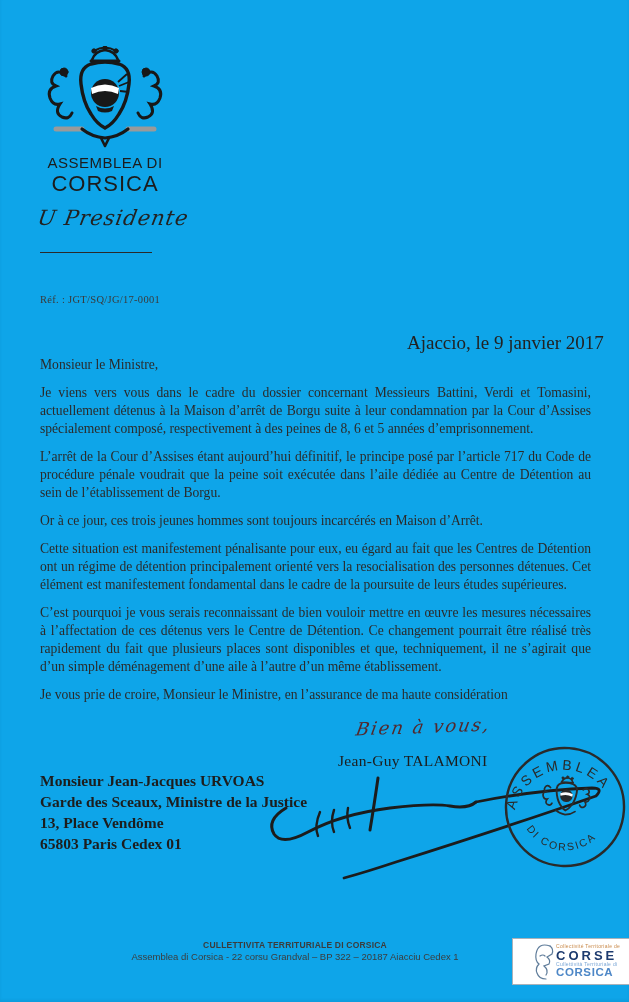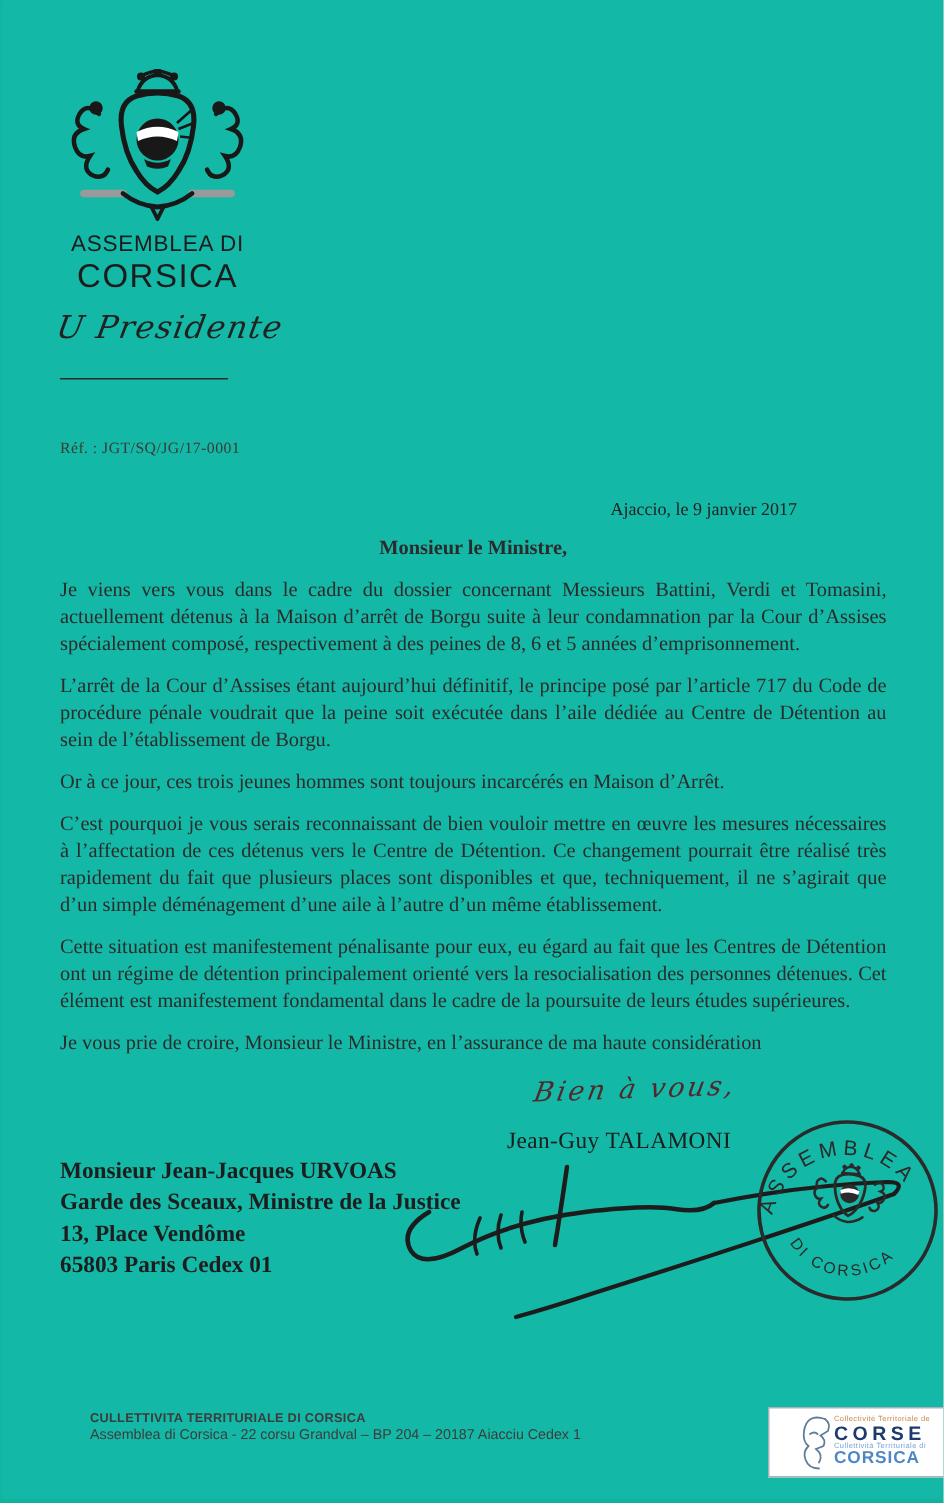--- a/index.html
+++ b/index.html
@@ -1,21 +1,21 @@
 <!DOCTYPE html>
 <html lang="fr"><head>
 <meta charset="utf-8">
 <title>Lettre — Assemblea di Corsica</title>
 <style>
   html,body{margin:0;padding:0;background:#e8e8e8;}
   .page{
     position:relative;
     width:629px;height:1002px;
     margin:0 auto;
-    background:#14b8a6;
+    background:#0ea5e9;
     overflow:hidden;
     font-family:"Liberation Serif", serif;
     color:#2b2b2b;
     box-shadow:inset 0 -2px 3px rgba(0,0,0,.06);
   }
   
   .letterhead{position:absolute;left:30px;top:46px;width:150px;text-align:center;}
   .crest{display:block;margin:0 auto;}
   .org1{
     font-family:"Liberation Sans",sans-serif;
@@ -40,29 +40,29 @@
     position:absolute;left:40px;top:252px;width:112px;height:0;
     border-top:1.6px solid #2a2a2a;
   }
   
   .ref{
     position:absolute;left:40px;top:294px;
     font-size:10.5px;color:#3a3a3a;letter-spacing:.3px;
   }
   .dateline{
     position:absolute;left:407px;top:332px;
-    font-size:12px;color:#222;
+    font-size:19px;color:#222;
   }
   
   .body-block{
     position:absolute;left:40px;top:356px;width:551px;
     font-size:13.6px;line-height:18px;text-align:justify;
   }
   .body-block p{margin:0 0 10px 0;}
-  .body-block p.salutation{text-align:center;font-weight:bold;}
+  .body-block p.salutation{text-align:left;}
   .body-block p.no-justify{text-align:left;}
   
   .handnote{
     position:absolute;left:356px;top:716px;
     font-family:"DejaVu Serif",serif;
     font-style:italic;font-size:18px;letter-spacing:2px;
     color:#53282c;
     transform:rotate(-2deg) skewX(-12deg);
     white-space:nowrap;
   }
@@ -76,21 +76,21 @@
     position:absolute;left:502px;top:744px;width:126px;height:126px;
     transform:rotate(4deg);
   }
   
   .recipient{
     position:absolute;left:40px;top:770px;
     font-weight:bold;font-size:15.5px;line-height:21px;color:#1d1d1d;
   }
   
   .footer-center{
-    position:absolute;left:60px;top:940px;width:470px;
+    position:absolute;left:60px;top:940px;width:470px;text-align:center;
     font-family:"Liberation Sans",sans-serif;color:#3c3c3c;
   }
   .footer-line1{font-size:8.5px;font-weight:bold;letter-spacing:.2px;}
   .footer-line2{font-size:9.5px;margin-top:1px;}
   .corse-logo{
     position:absolute;left:512px;top:938px;width:127px;height:47px;
     background:#fff;border:1px solid #a9b2ba;
     display:flex;align-items:center;box-sizing:border-box;padding:2px 19px;
   }
   .corse-logo .face{flex:0 0 24px;height:40px;}
@@ -144,22 +144,22 @@
   <div class="role-rule"></div>
 
   <div class="ref">Réf. : JGT/SQ/JG/17-0001</div>
   <div class="dateline">Ajaccio, le 9 janvier 2017</div>
 
   <div class="body-block">
     <p class="salutation">Monsieur le Ministre,</p>
     <p>Je viens vers vous dans le cadre du dossier concernant Messieurs Battini, Verdi et Tomasini, actuellement détenus à la Maison d’arrêt de Borgu suite à leur condamnation par la Cour d’Assises spécialement composé, respectivement à des peines de 8, 6 et 5 années d’emprisonnement.</p>
     <p>L’arrêt de la Cour d’Assises étant aujourd’hui définitif, le principe posé par l’article 717 du Code de procédure pénale voudrait que la peine soit exécutée dans l’aile dédiée au Centre de Détention au sein de l’établissement de Borgu.</p>
     <p class="no-justify">Or à ce jour, ces trois jeunes hommes sont toujours incarcérés en Maison d’Arrêt.</p>
+    <p>Cette situation est manifestement pénalisante pour eux, eu égard au fait que les Centres de Détention ont un régime de détention principalement orienté vers la resocialisation des personnes détenues. Cet élément est manifestement fondamental dans le cadre de la poursuite de leurs études supérieures.</p>
     <p>C’est pourquoi je vous serais reconnaissant de bien vouloir mettre en œuvre les mesures nécessaires à l’affectation de ces détenus vers le Centre de Détention. Ce changement pourrait être réalisé très rapidement du fait que plusieurs places sont disponibles et que, techniquement, il ne s’agirait que d’un simple déménagement d’une aile à l’autre d’un même établissement.</p>
-    <p>Cette situation est manifestement pénalisante pour eux, eu égard au fait que les Centres de Détention ont un régime de détention principalement orienté vers la resocialisation des personnes détenues. Cet élément est manifestement fondamental dans le cadre de la poursuite de leurs études supérieures.</p>
     <p class="no-justify">Je vous prie de croire, Monsieur le Ministre, en l’assurance de ma haute considération</p>
   </div>
 
   <div class="handnote">Bien à vous,</div>
   <div class="signer">Jean-Guy TALAMONI</div>
 
   <svg class="signature-svg" width="379" height="112" viewBox="0 0 379 112">
     <g fill="none" stroke="#1c1c1c" stroke-linecap="round">
       <path d="M128 8 q-4 28 -8 52" stroke-width="3"></path>
       <path d="M36 38 q-20 12 -12 26 q8 12 34 -2 q34 -18 82 -24 q42 -5 60 -2 q18 3 26 -4" stroke-width="3"></path>
@@ -200,21 +200,21 @@
 
   <div class="recipient">
     <div>Monsieur Jean-Jacques URVOAS</div>
     <div>Garde des Sceaux, Ministre de la Justice</div>
     <div>13, Place Vendôme</div>
     <div>65803 Paris Cedex 01</div>
   </div>
 
   <div class="footer-center">
     <div class="footer-line1">CULLETTIVITA TERRITURIALE DI CORSICA</div>
-    <div class="footer-line2">Assemblea di Corsica - 22 corsu Grandval – BP 204 – 20187 Aiacciu Cedex 1</div>
+    <div class="footer-line2">Assemblea di Corsica - 22 corsu Grandval – BP 322 – 20187 Aiacciu Cedex 1</div>
   </div>
 
   <div class="corse-logo">
     <svg class="face" viewBox="0 0 24 40">
       <g fill="none" stroke="#5f7c9a" stroke-width="1.2" stroke-linecap="round">
         <path d="M18 4 q-12 -4 -14 8 q-1 7 3 10 q-4 4 -2 9 q2 6 9 6"></path>
         <path d="M18 4 q4 3 2 8 l-5 3 q4 3 2 7 l-5 2 q5 4 2 9"></path>
         <path d="M8 14 q3 -2 5 0"></path>
       </g>
     </svg>

